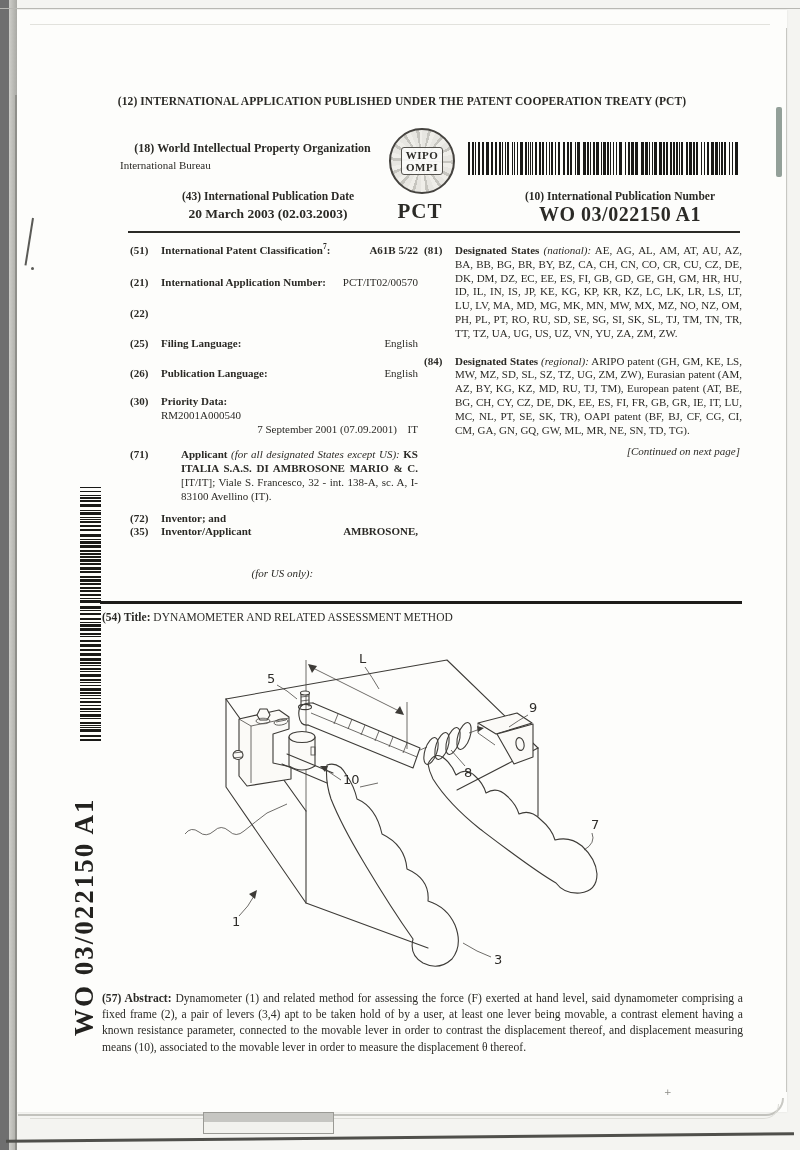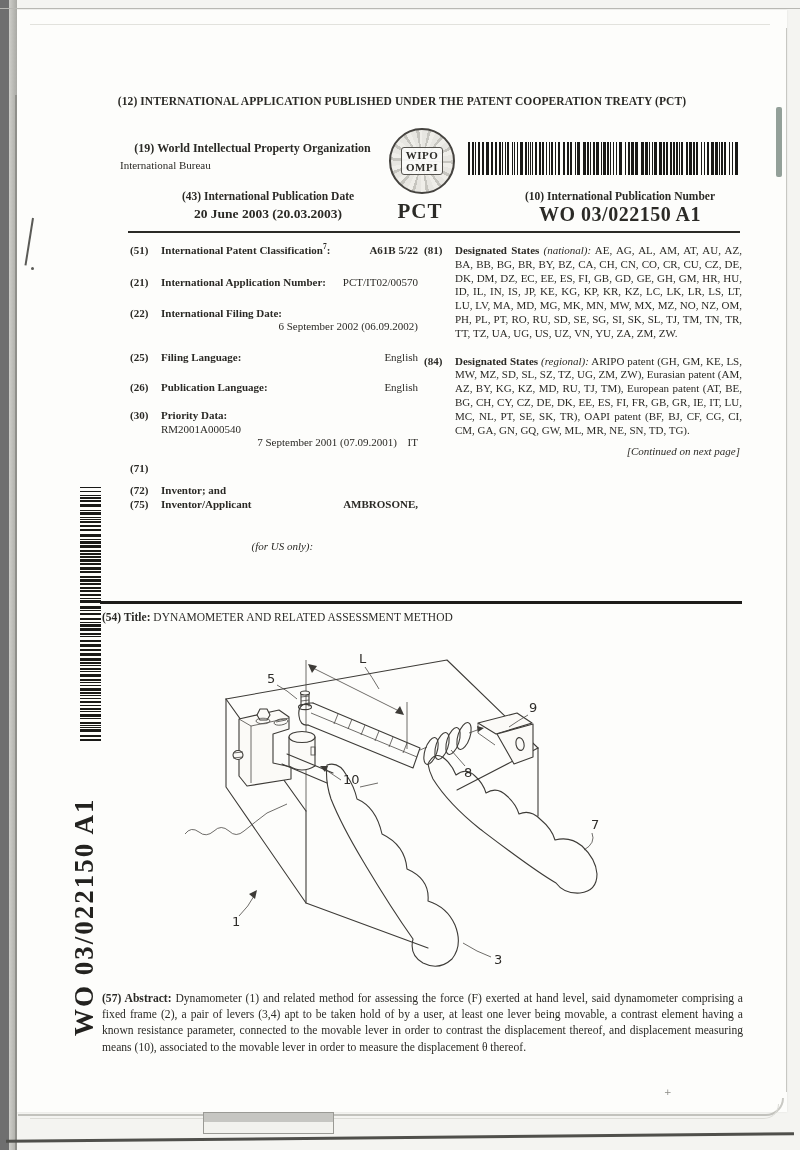--- a/index.html
+++ b/index.html
@@ -88,21 +88,21 @@
 <div class="abs edge-left-line"></div>
 <div class="abs edge-top-line"></div>
 <div class="abs edge-top-paper"></div>
 <div class="abs edge-right-line"></div>
 <div class="abs right-tab"></div>
 <div class="abs pen-mark"></div>
 <div class="abs pen-dot"></div>
 
 <div class="abs treaty">(12) INTERNATIONAL APPLICATION PUBLISHED UNDER THE PATENT COOPERATION TREATY (PCT)</div>
 
-<div class="abs org-name"><b>(19) </b><span>World Intellectual Property Organization</span></div>
+<div class="abs org-name"><b>(18) </b><span>World Intellectual Property Organization</span></div>
 <div class="abs org-bureau">International Bureau</div>
 
 <div class="abs logo">
   <div class="logo-inner">
     <div>WIPO</div>
     <div>OMPI</div>
   </div>
 </div>
 
 <div class="abs barcode-top">
@@ -179,21 +179,21 @@
     <i style="display: block; background: rgb(25, 25, 23); flex: 0 0 auto; width: 3px; height: 100%; margin-right: 1px;"></i>
     <i style="display: block; background: rgb(25, 25, 23); flex: 0 0 auto; width: 1px; height: 100%; margin-right: 1px;"></i>
     <i style="display: block; background: rgb(25, 25, 23); flex: 0 0 auto; width: 2px; height: 100%; margin-right: 1px;"></i>
     <i style="display: block; background: rgb(25, 25, 23); flex: 0 0 auto; width: 2px; height: 100%; margin-right: 3px;"></i>
     <i style="display: block; background: rgb(25, 25, 23); flex: 0 0 auto; width: 1px; height: 100%; margin-right: 2px;"></i>
     <i style="display: block; background: rgb(25, 25, 23); flex: 0 0 auto; width: 1px; height: 100%; margin-right: 2px;"></i>
     <i style="display: block; background: rgb(25, 25, 23); flex: 0 0 auto; width: 3px; height: 100%; margin-right: 2px;"></i>
   </div>
 
 <div class="abs pubdate-label">(43) International Publication Date</div>
-<div class="abs pubdate-value">20 June 2003 (20.03.2003)</div>
+<div class="abs pubdate-value">20 March 2003 (02.03.2003)</div>
 <div class="abs pct">PCT</div>
 <div class="abs pubnum-label">(10) International Publication Number</div>
 <div class="abs pubnum-value">WO 03/022150  A1</div>
 
 <div class="abs rule1"></div>
 
 <div class="abs col col-left">
 
   <div class="p-row m18">
     <span class="num">(51)</span>
@@ -206,24 +206,20 @@
   <div class="p-row m17">
     <span class="num">(21)</span>
     <span class="body fx">
       <b class="lbl">International Application Number:</b>
       <span class="sp-right">PCT/IT02/00570</span>
     </span>
   </div>
 
   <div class="p-row m17">
     <span class="num">(22)</span>
-    <span class="body">
-      <b class="lbl">International Filing Date:</b>
-      <div class="right-line">6 September 2002 (06.09.2002)</div>
-    </span>
   </div>
 
   <div class="p-row m16">
     <span class="num">(25)</span>
     <span class="body fx">
       <b class="lbl">Filing Language:</b>
       <span class="sp-right">English</span>
     </span>
   </div>
 
@@ -242,29 +238,32 @@
       <div>RM2001A000540</div>
       <div class="right-line">
         <span>7 September 2001 (07.09.2001)</span>
         <span style="margin-left:8px">IT</span>
       </div>
     </span>
   </div>
 
   <div class="p-row m8">
     <span class="num">(71)</span>
+    <span class="body just">
+      <b class="lbl">Applicant</b><i class="it"> (for all designated States except US): </i><b class="lbl">KS ITALIA S.A.S. DI AMBROSONE MARIO &amp; C.</b><span> [IT/IT]; Viale S. Francesco, 32 - int. 138-A, sc. A, I-83100 Avellino (IT).</span>
+    </span>
   </div>
 
   <div class="p-row">
     <span class="num">(72)</span>
     <span class="body"><b class="lbl">Inventor; and</b></span>
   </div>
 
   <div class="p-row">
-    <span class="num">(75)</span>
+    <span class="num">(35)</span>
     <span class="body fx">
       <b class="lbl">Inventor/Applicant</b>
       <i class="it"> (for US only): </i>
       <b class="sp-right">AMBROSONE,</b>
     </span>
   </div>
 </div>
 
 <div class="abs col col-right">
 

